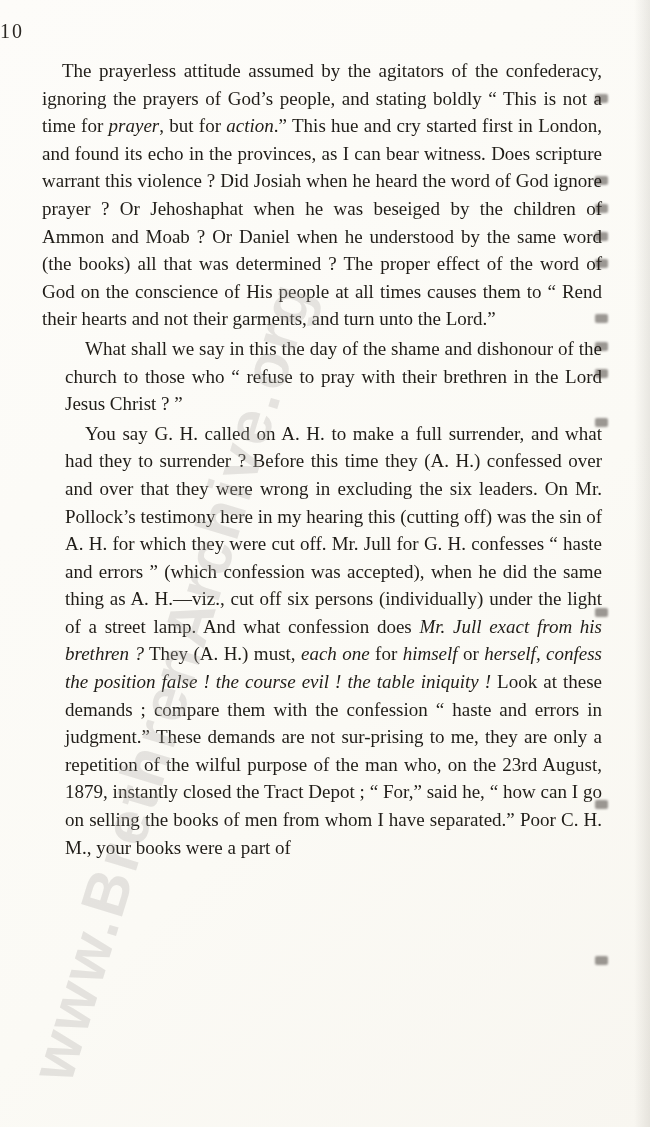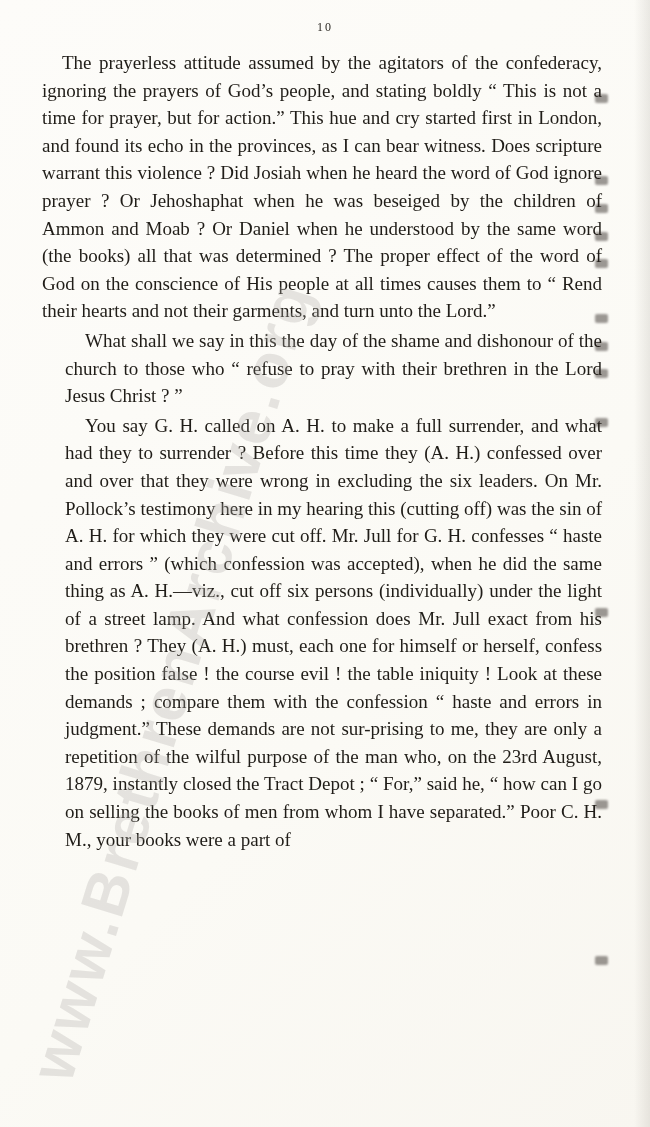--- a/index.html
+++ b/index.html
@@ -13,43 +13,42 @@
     font-family: "Liberation Serif", serif;
     overflow: hidden;
     position: relative;
   }
   .page {
     position: absolute;
     inset: 0;
     background: linear-gradient(135deg, #fdfcf9 0%, #fbfaf5 60%, #f8f6f0 100%);
   }
   .page-number {
-    text-align: center;
-    font-size: 12px;
+    font-size: 20px;
     letter-spacing: 2px;
     margin-top: 20px;
     color: #2b2823;
   }
   .text-block {
     margin: 14px 48px 0 42px;
     font-size: 19px;
     line-height: 27.6px;
     color: #201d18;
     text-align: justify;
   }
   .para {
     margin: 0;
     text-indent: 20px;
   }
   .para + .para {
     margin-top: 2px;
     margin-left: 23px;
   }
   .seg-normal { font-style: normal; }
-  .seg-italic { }
+  .seg-italic { font-style: italic; }
   .seg-underline {
     text-underline-offset: 3px;
     text-decoration-thickness: 1px;
     text-decoration-color: rgba(40, 36, 30, 0.8);
   }
   .watermark {
     position: absolute;
     left: 16px;
     top: 1068px;
     transform-origin: 0 0;

